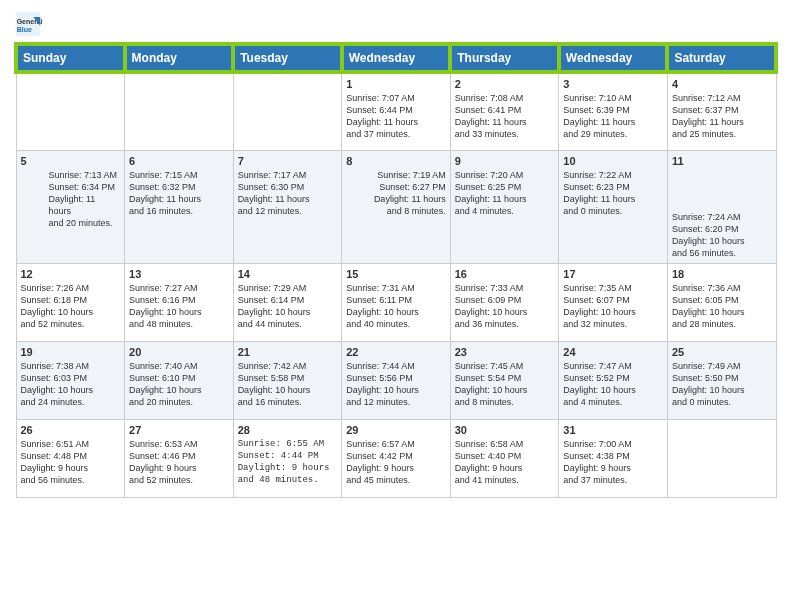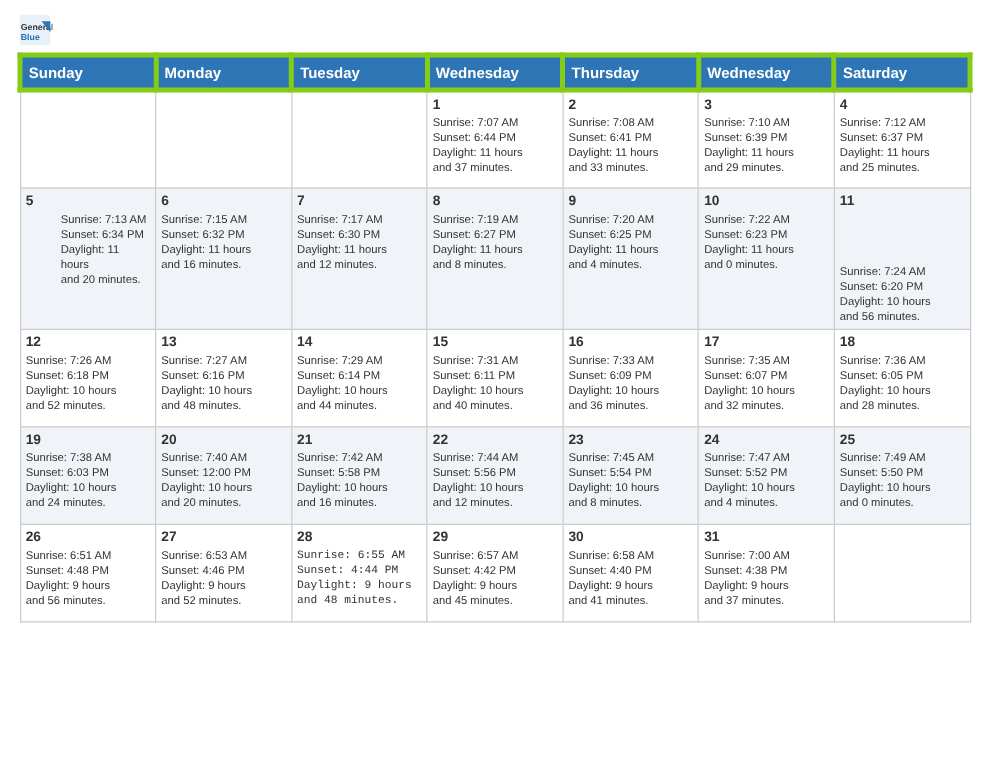--- a/index.html
+++ b/index.html
@@ -172,21 +172,21 @@
           </td>
           <td>
             <span class="day-num">7</span>
             <div class="cell-info" style="white-space: pre-line;">Sunrise: 7:17 AM
 Sunset: 6:30 PM
 Daylight: 11 hours
 and 12 minutes.</div>
           </td>
           <td>
             <span class="day-num">8</span>
-            <div class="cell-info" style="white-space: pre-line;">Sunrise: 7:19 AM
+            <div class="cell-info" style="white-space: pre-line; text-align: right;">Sunrise: 7:19 AM
 Sunset: 6:27 PM
 Daylight: 11 hours
 and 8 minutes.</div>
           </td>
           <td>
             <span class="day-num">9</span>
             <div class="cell-info" style="white-space: pre-line;">Sunrise: 7:20 AM
 Sunset: 6:25 PM
 Daylight: 11 hours
 and 4 minutes.</div>
@@ -261,21 +261,21 @@
           <td>
             <span class="day-num">19</span>
             <div class="cell-info" style="white-space: pre-line;">Sunrise: 7:38 AM
 Sunset: 6:03 PM
 Daylight: 10 hours
 and 24 minutes.</div>
           </td>
           <td>
             <span class="day-num">20</span>
             <div class="cell-info" style="white-space: pre-line;">Sunrise: 7:40 AM
-Sunset: 12:00 PM
+Sunset: 6:10 PM
 Daylight: 10 hours
 and 20 minutes.</div>
           </td>
           <td>
             <span class="day-num">21</span>
             <div class="cell-info" style="white-space: pre-line;">Sunrise: 7:42 AM
 Sunset: 5:58 PM
 Daylight: 10 hours
 and 16 minutes.</div>
           </td>

